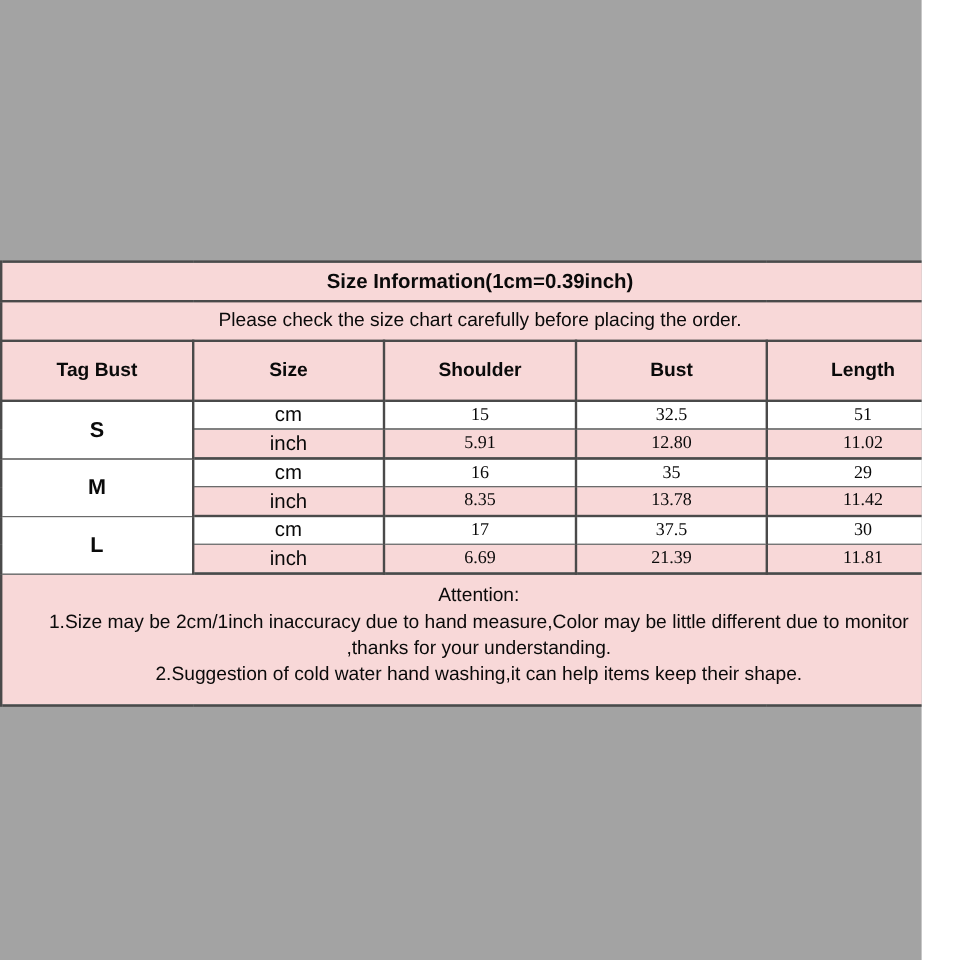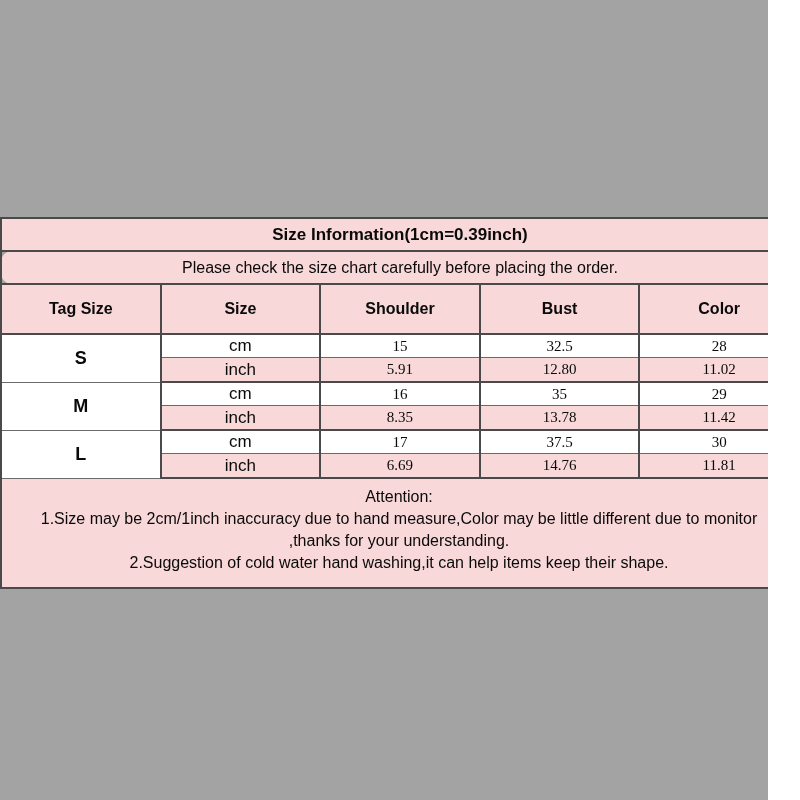--- a/index.html
+++ b/index.html
@@ -35,21 +35,20 @@
   tr.title-row td {
     height: 31px;
     font-weight: bold;
     font-size: 17px;
     border-bottom: 2px solid #4a4a4a;
   }
   tr.subtitle-row td {
     height: 31px;
     font-size: 16px;
     border-bottom: 2px solid #4a4a4a;
-    border-radius: 11px;
   }
   tr.header-row td {
     height: 48px;
     font-weight: bold;
     font-size: 16px;
     border-bottom: 2px solid #4a4a4a;
   }
   td.tag-cell {
     font-weight: bold;
     font-size: 18px;
@@ -84,33 +83,33 @@
         <col style="width:20%">
     </colgroup>
     <tbody>
       <tr class="title-row">
         <td colspan="5" class="pink">Size Information(1cm=0.39inch)</td>
       </tr>
       <tr class="subtitle-row">
         <td colspan="5" class="pink">Please check the size chart carefully before placing the order.</td>
       </tr>
       <tr class="header-row">
-        <td class="pink">Tag Size</td>
+        <td class="pink">Tag Bust</td>
         <td class="pink">Size</td>
         <td class="pink">Shoulder</td>
         <td class="pink">Bust</td>
-        <td class="pink">Color</td>
+        <td class="pink">Length</td>
       </tr>
 
       <tr class="row-cm">
         <td rowspan="2" class="tag-cell">S</td>
         <td class="unit-cell white">cm</td>
         <td class="val-cell white">15</td>
         <td class="val-cell white">32.5</td>
-        <td class="val-cell white">28</td>
+        <td class="val-cell white">51</td>
       </tr>
       <tr class="row-inch">
         <td class="unit-cell pink">inch</td>
         <td class="val-cell pink">5.91</td>
         <td class="val-cell pink">12.80</td>
         <td class="val-cell pink">11.02</td>
       </tr>
 
       <tr class="row-cm">
         <td rowspan="2" class="tag-cell">M</td>
@@ -129,21 +128,21 @@
       <tr class="row-cm">
         <td rowspan="2" class="tag-cell">L</td>
         <td class="unit-cell white">cm</td>
         <td class="val-cell white">17</td>
         <td class="val-cell white">37.5</td>
         <td class="val-cell white">30</td>
       </tr>
       <tr class="row-inch">
         <td class="unit-cell pink">inch</td>
         <td class="val-cell pink">6.69</td>
-        <td class="val-cell pink">14.76</td>
+        <td class="val-cell pink">21.39</td>
         <td class="val-cell pink">11.81</td>
       </tr>
 
       <tr class="attention-row">
         <td colspan="5" class="pink">
           <div class="attn-line">Attention:</div>
           <div class="attn-line">1.Size may be 2cm/1inch inaccuracy due to hand measure,Color may be little different due to monitor</div>
           <div class="attn-line">,thanks for your understanding.</div>
           <div class="attn-line">2.Suggestion of cold water hand washing,it can help items keep their shape.</div>
         </td>

